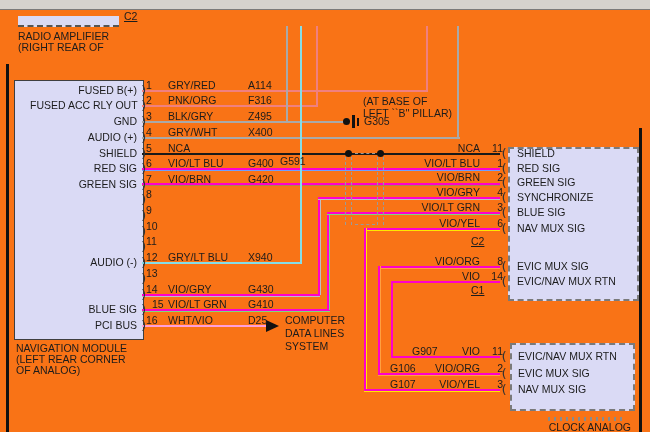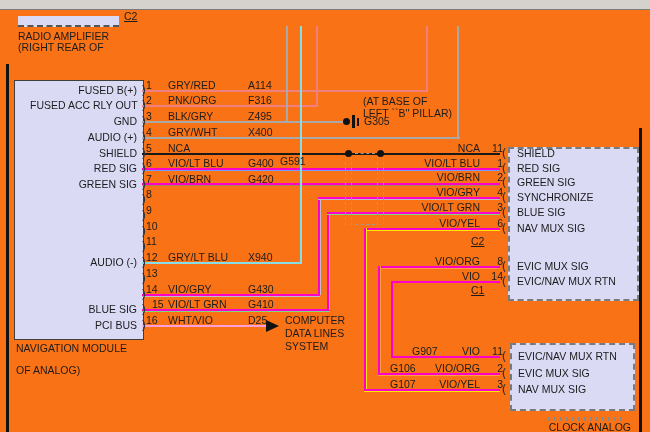--- a/index.html
+++ b/index.html
@@ -170,20 +170,21 @@
   <div class="t ra" style="left:30px;top:116px;width:107px;">GND</div>
   <div class="t ra" style="left:30px;top:132px;width:107px;">AUDIO (+)</div>
   <div class="t ra" style="left:30px;top:148px;width:107px;">SHIELD</div>
   <div class="t ra" style="left:30px;top:163px;width:107px;">RED SIG</div>
   <div class="t ra" style="left:30px;top:179px;width:107px;">GREEN SIG</div>
   <div class="t ra" style="left:30px;top:257px;width:107px;">AUDIO (-)</div>
   <div class="t ra" style="left:30px;top:304px;width:107px;">BLUE SIG</div>
   <div class="t ra" style="left:30px;top:320px;width:107px;">PCI BUS</div>
 
   <div class="t" style="left:16px;top:343px;">NAVIGATION MODULE</div>
+  <div class="t" style="left:16px;top:354px;">(LEFT REAR CORNER</div>
   <div class="t" style="left:16px;top:365px;">OF ANALOG)</div>
 
   <div class="dblk" style="left:508px;top:147px;width:127px;height:150px;"></div>
   <div class="t u" style="left:471px;top:236px;">C2</div>
   <div class="t u" style="left:471px;top:285px;">C1</div>
 
   <div class="brkR" style="left:500px;top:147px;"></div>
   <div class="brkR" style="left:500px;top:162px;"></div>
   <div class="brkR" style="left:500px;top:176px;"></div>
   <div class="brkR" style="left:500px;top:191px;"></div>

